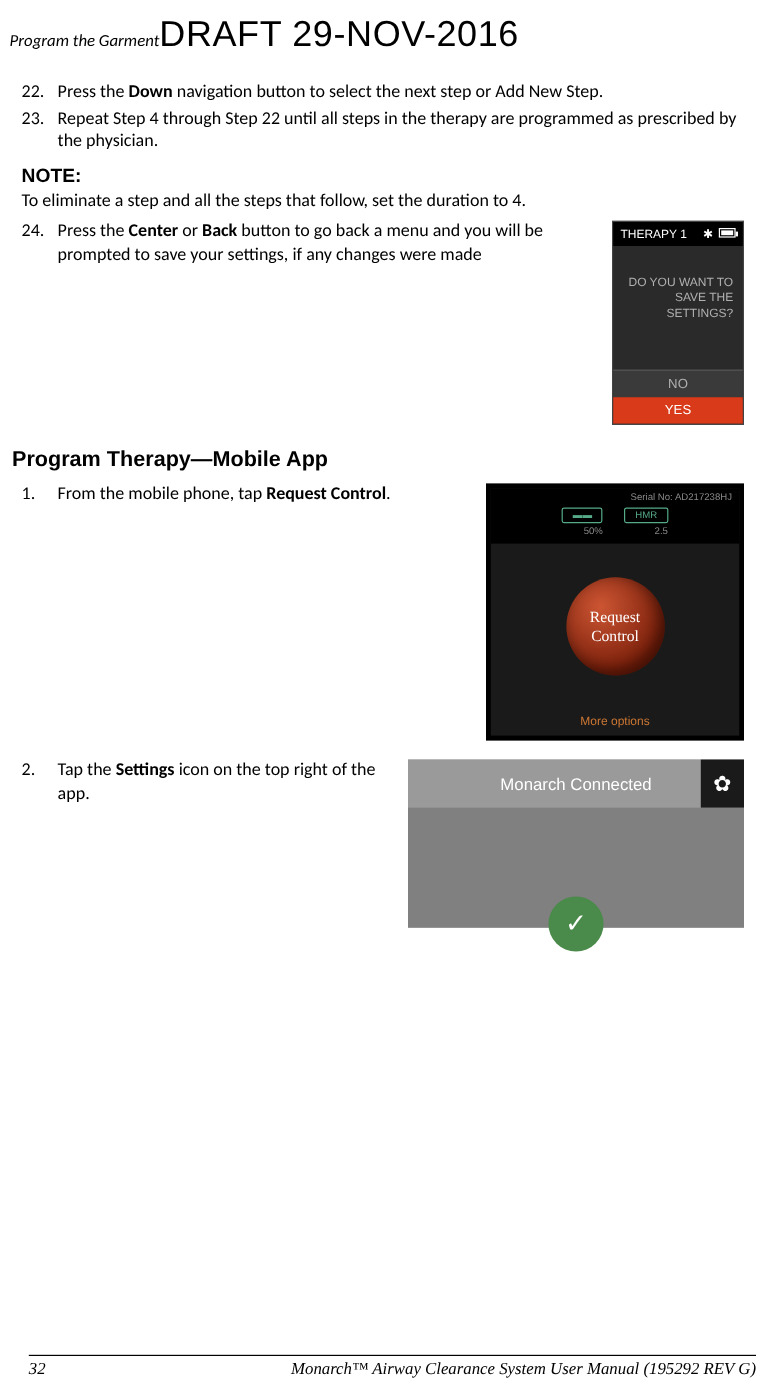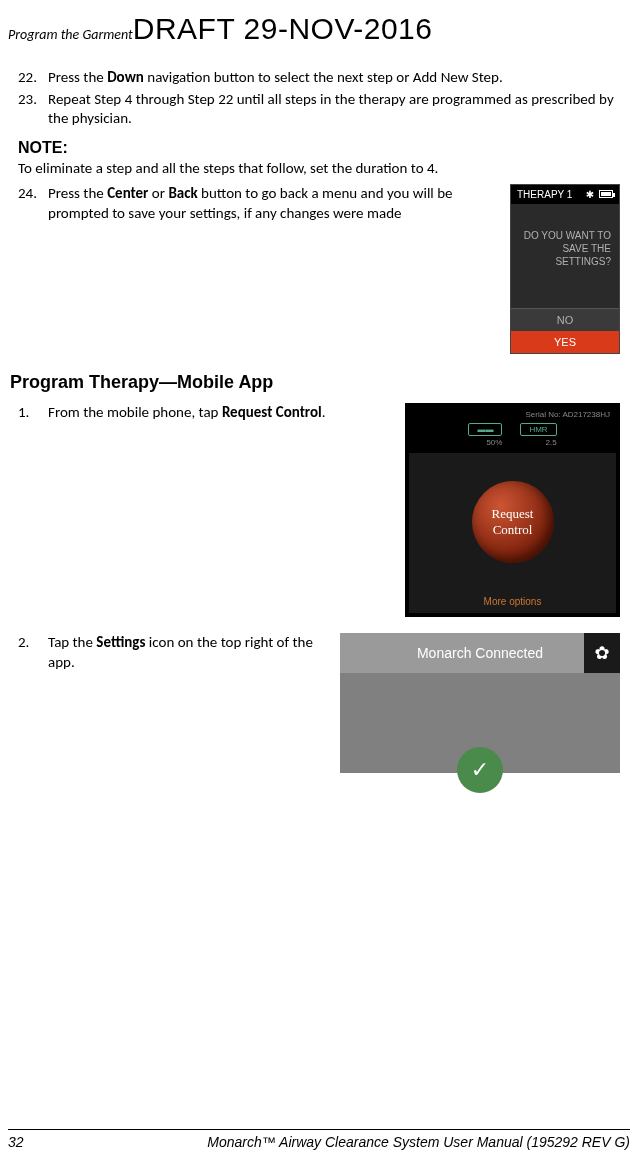--- a/index.html
+++ b/index.html
@@ -272,29 +272,29 @@
       color: #fff;
       font-size: 22px;
       margin-bottom: -20px;
     }
     .spacer-after-mobile-1 {
       margin-bottom: 16px;
     }
     .footer {
       position: absolute;
       bottom: 10px;
-      left: 8px;
+      left: 24px;
       right: 8px;
       border-top: 1px solid #000;
       padding-top: 4px;
       display: flex;
       justify-content: space-between;
       font-style: italic;
       font-size: 14px;
-      font-family: Liberation Sans, sans-serif;
+      font-family: Liberation Serif, serif;
     }
     .li-spaced {
       margin-top: 8px;
       margin-bottom: 8px;
     }
   </style>
 </head>
 <body>
 
 <div class="header">

